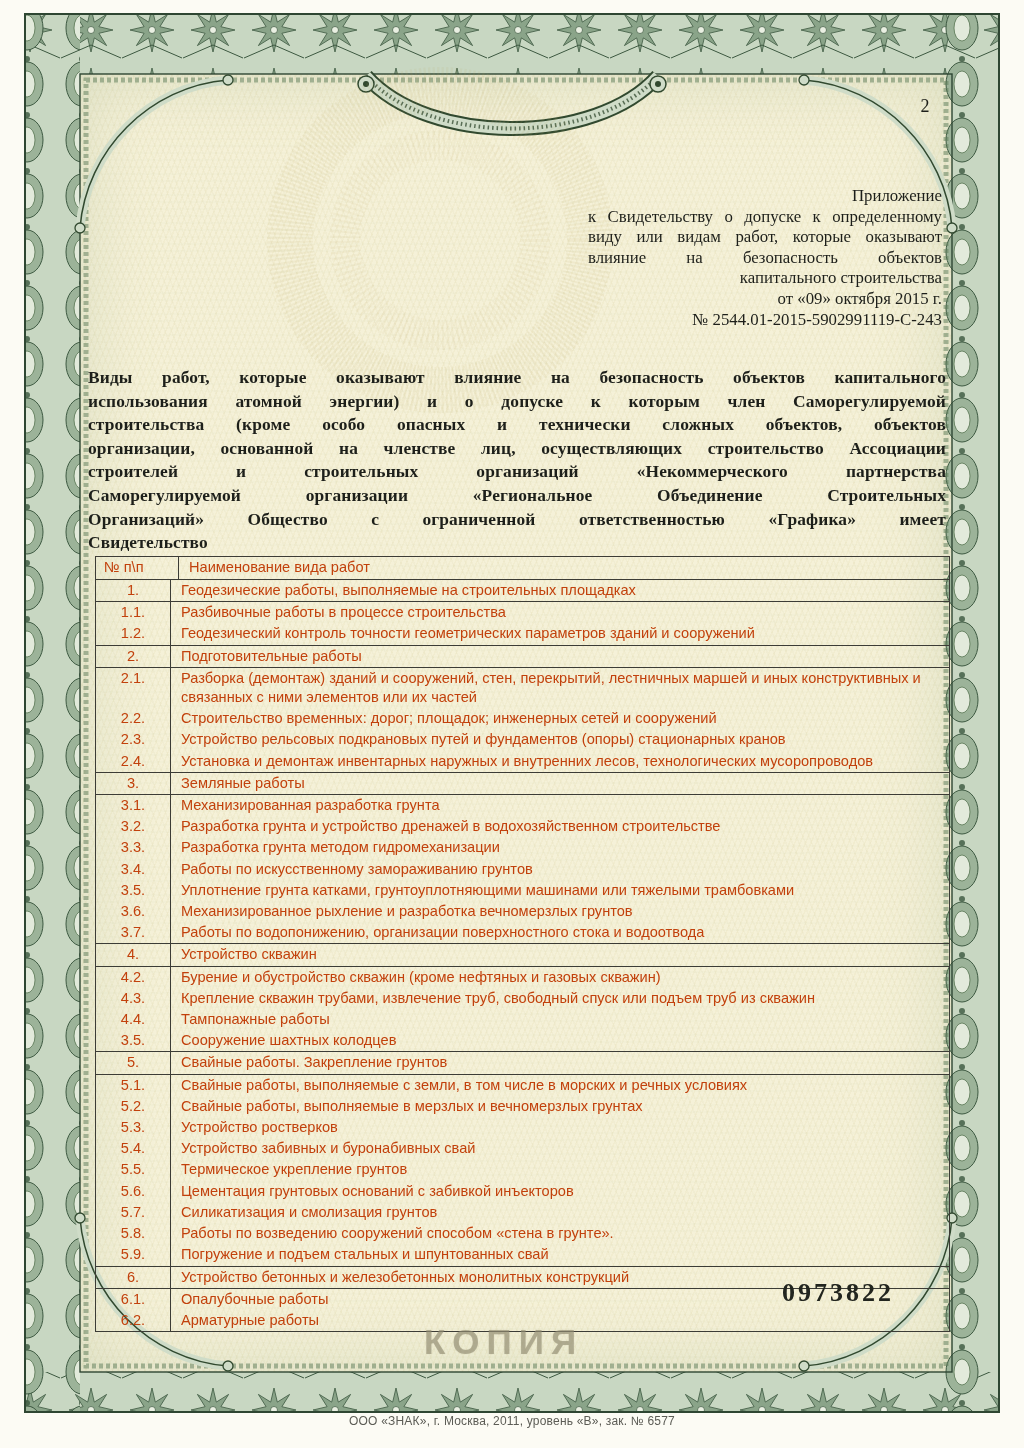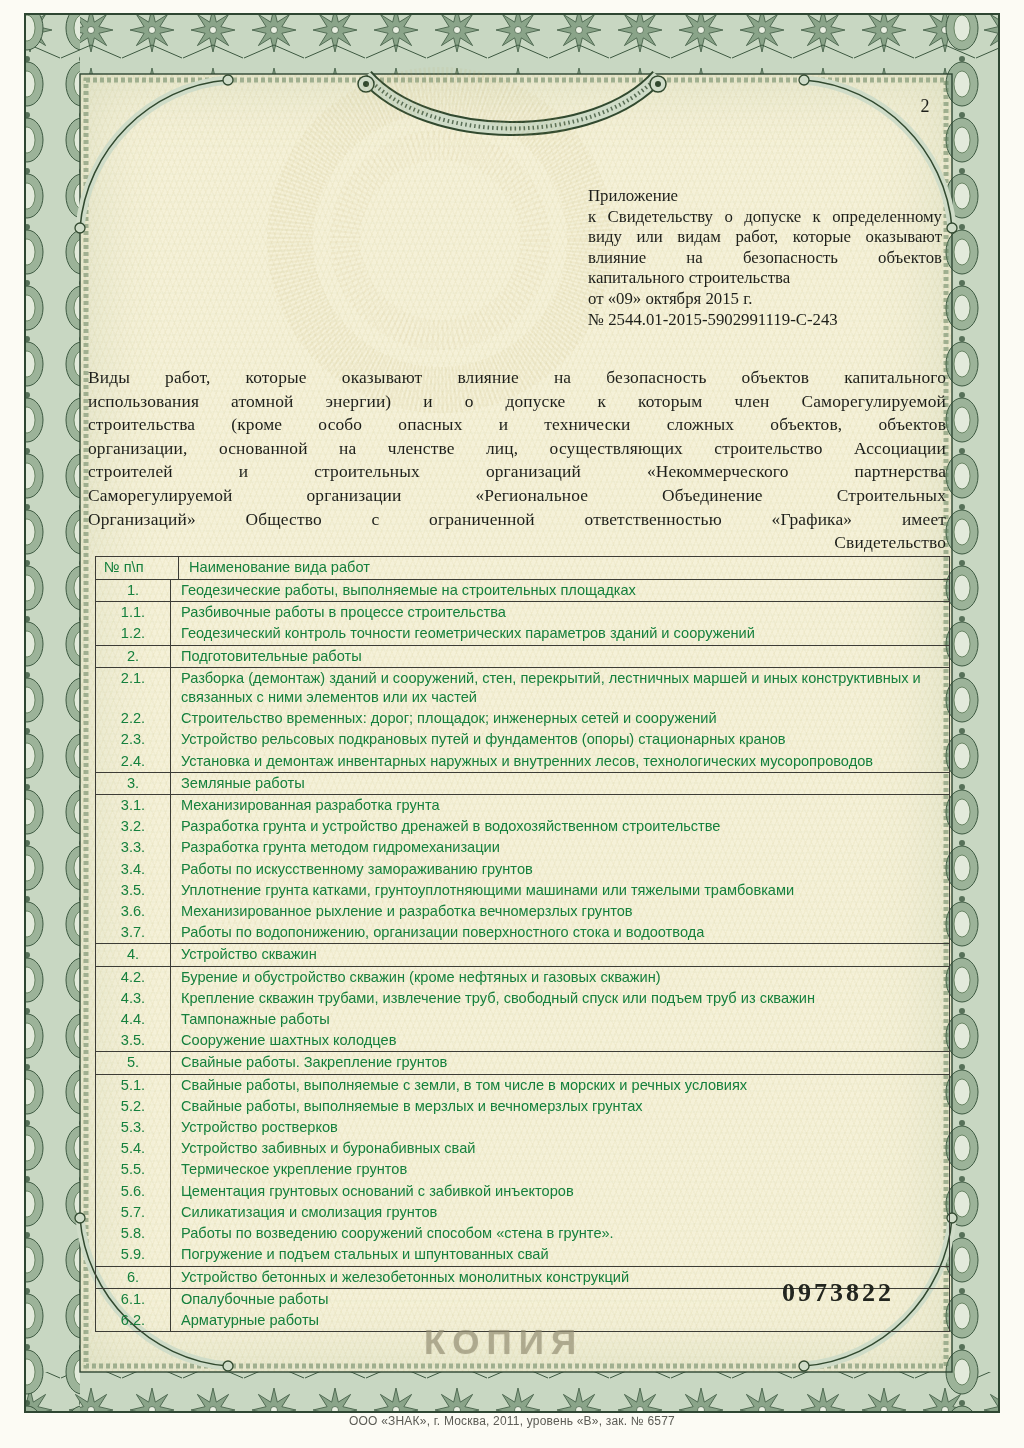--- a/index.html
+++ b/index.html
@@ -18,32 +18,32 @@
       repeating-linear-gradient(0deg, rgba(170,190,150,0.04) 0 2px, rgba(0,0,0,0) 2px 7px);
     box-shadow: inset 0 0 70px rgba(148,172,136,0.30);
     z-index:0;
   }
   svg.border{position:absolute;left:0;top:0;z-index:1;pointer-events:none;}
   .content{position:absolute;left:0;top:0;width:1024px;height:1448px;z-index:2;}
 
   .page-num{position:absolute;left:905px;top:96px;width:40px;font-size:18px;text-align:center;}
 
   .annex{position:absolute;left:588px;top:186px;width:354px;font-size:16.8px;line-height:20.6px;}
-  .annex div{min-height:20.6px;}
+  .annex div{min-height:20.6px;text-align:right;}
   .jl{text-align:justify;text-align-last:justify;}
 
-  .intro{position:absolute;left:88px;top:366px;width:858px;font-weight:normal;
+  .intro{position:absolute;left:88px;top:366px;width:858px;font-weight:bold;
          font-size:17.4px;line-height:23.6px;letter-spacing:0.15px;}
-  .intro div{white-space:normal;text-align:right;}
+  .intro div{white-space:normal;}
 
   .works-table{
     position:absolute;left:95px;top:556px;width:853px;
     border:1.6px solid #3c3c36;
     font-family:"Liberation Sans","DejaVu Sans",sans-serif;
-    font-size:14.6px;line-height:19.2px;color:#15803d;
+    font-size:14.6px;line-height:19.2px;color:#c2410c;
   }
   .t-row{display:flex;}
   .t-num{flex:0 0 74px;text-align:center;border-right:1.6px solid #3c3c36;padding-top:1px;}
   .t-name{flex:1;padding:1px 6px 1px 10px;}
   .t-head{height:22px;}
   .t-head .t-num{text-align:left;padding-left:8px;}
   .t-sec,.t-group{border-top:1.6px solid #3c3c36;}
 
   .serial{position:absolute;left:782px;top:1278px;width:140px;
           font-weight:bold;font-size:26px;letter-spacing:3px;text-align:left;color:#22251f;}

